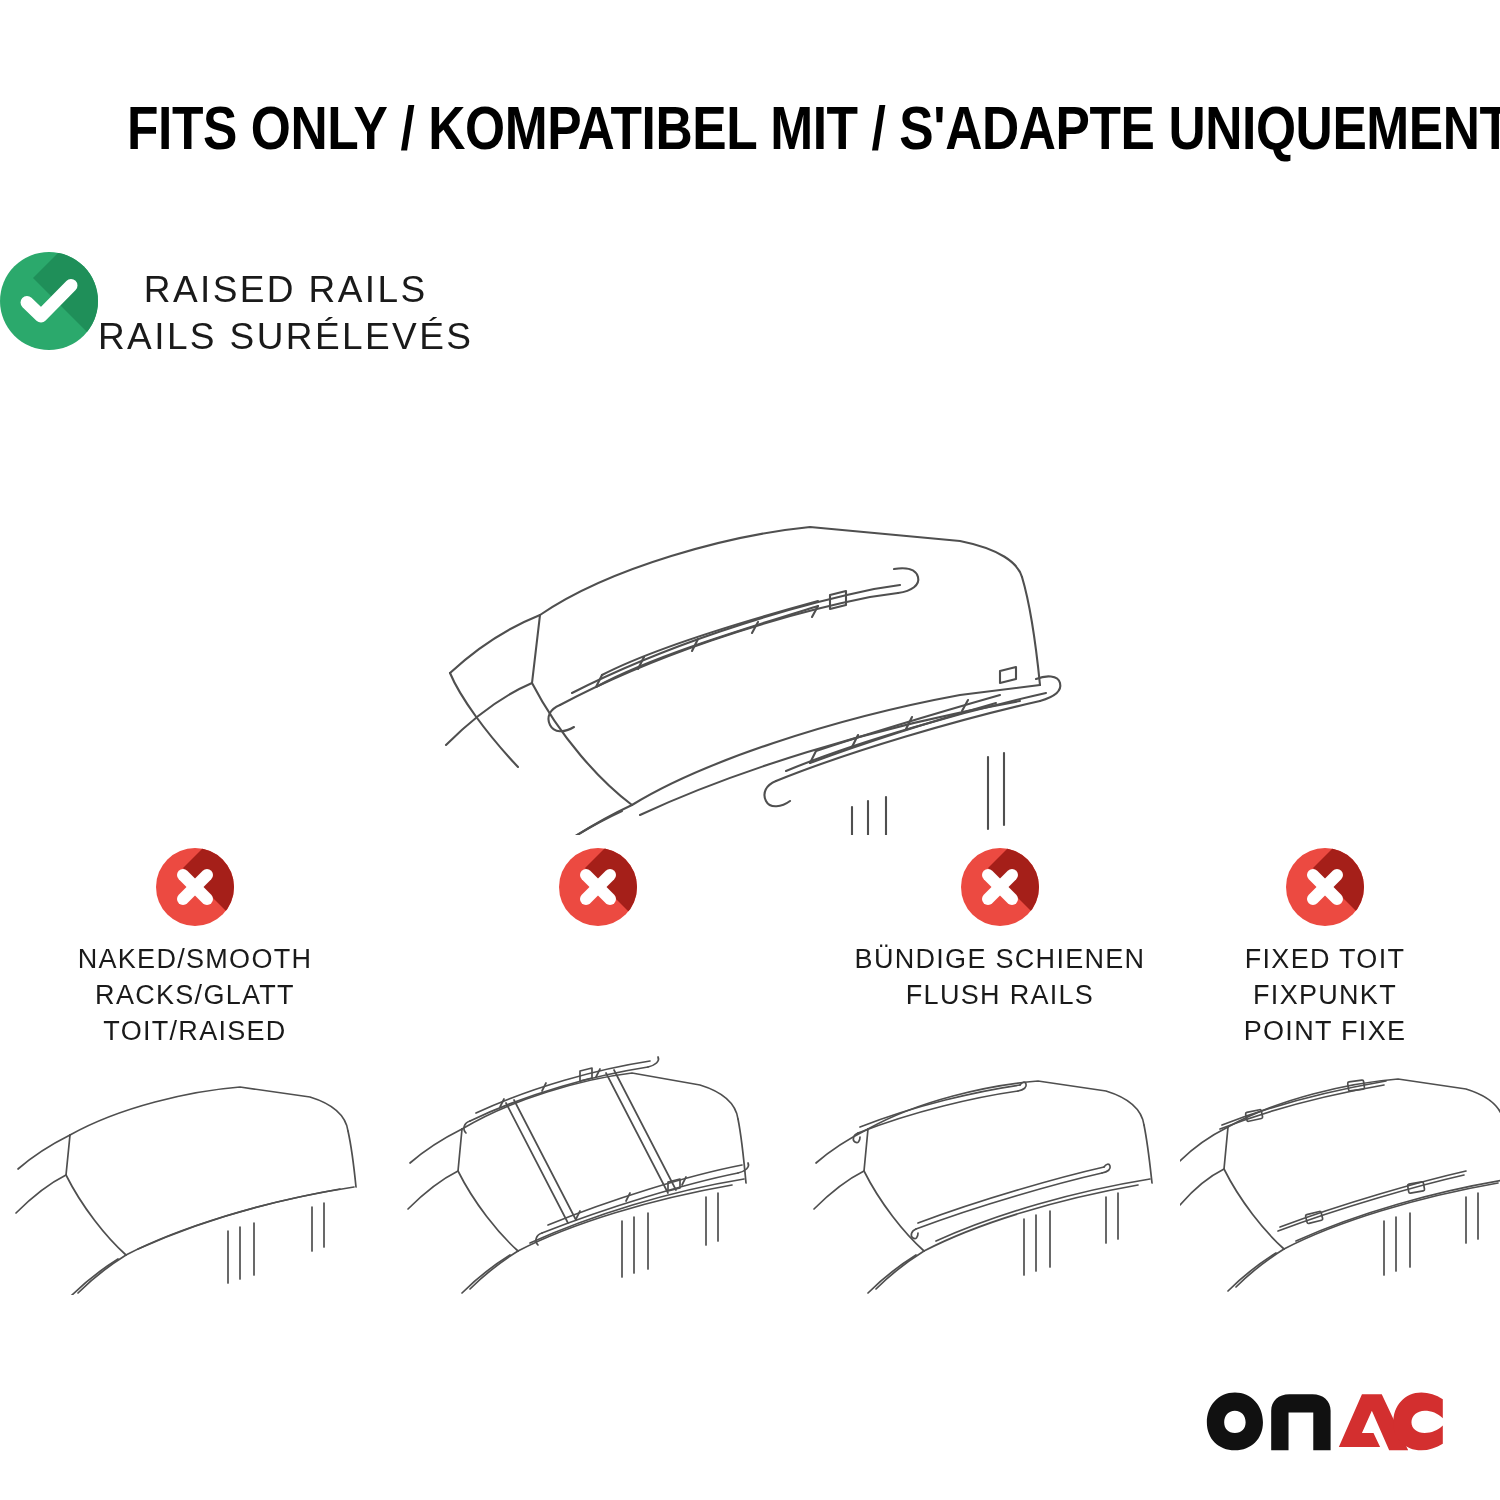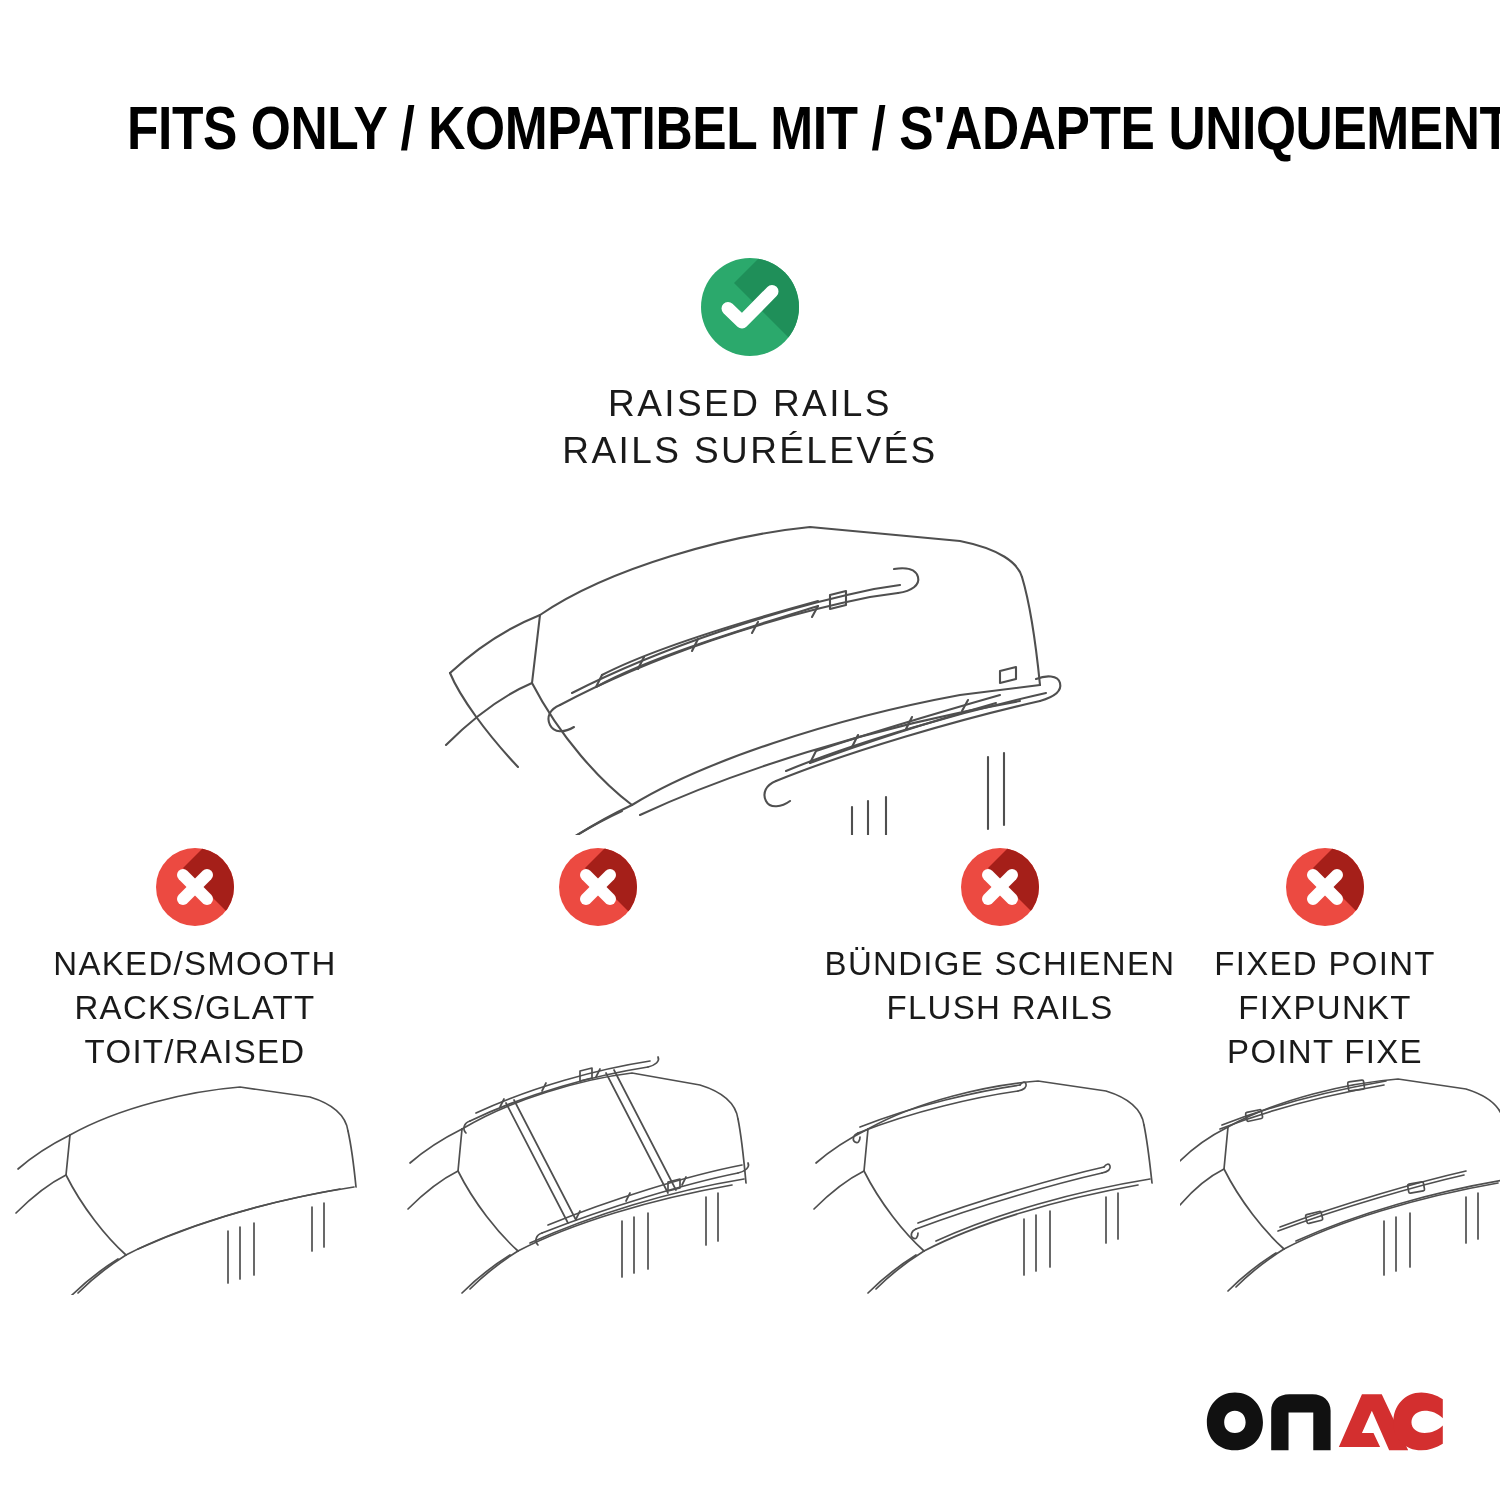--- a/index.html
+++ b/index.html
@@ -34,24 +34,24 @@
     color: #000000;
     transform: scaleX(0.845);
     transform-origin: center center;
     white-space: nowrap;
   }
 
   
   .ok-section {
     position: absolute;
     left: 0;
-    top: 258px;
+    top: 242px;
     width: 1500px;
     display: flex;
-    flex-direction: column;
+    flex-direction: row;
     align-items: center;
   }
   .badge {
     position: relative;
     width: 98px;
     height: 98px;
     border-radius: 50%;
     overflow: hidden;
     flex: none;
   }
@@ -120,21 +120,21 @@
 
   .not-col .badge { width: 78px; height: 78px; }
 
   .not-labels {
     margin-top: 16px;
     text-align: center;
   }
   .not-labels .line {
     font-family: "Liberation Sans", sans-serif;
     font-weight: 300;
-    font-size: 33px;
+    font-size: 27px;
     letter-spacing: 1.3px;
     line-height: 1.33;
     color: #1a1a1a;
     white-space: nowrap;
   }
 
   
   .art-row {
     position: absolute;
     left: 0;
@@ -287,21 +287,21 @@
     <div class="badge red">
       <div class="shadow"></div>
       <svg class="glyph" viewBox="0 0 78 78">
         <g stroke="#ffffff" stroke-width="12" stroke-linecap="round">
           <line x1="27" y1="27" x2="51" y2="51"></line>
           <line x1="51" y1="27" x2="27" y2="51"></line>
         </g>
       </svg>
     </div>
     <div class="not-labels">
-      <div class="line">FIXED POINT</div>
+      <div class="line">FIXED TOIT</div>
       <div class="line">FIXPUNKT</div>
       <div class="line">POINT FIXE</div>
     </div>
   </div>
 </div>
 
 <div class="art-row">
 
   <div class="art-cell art-1">
     <svg viewBox="0 0 400 240" width="400" height="240">

